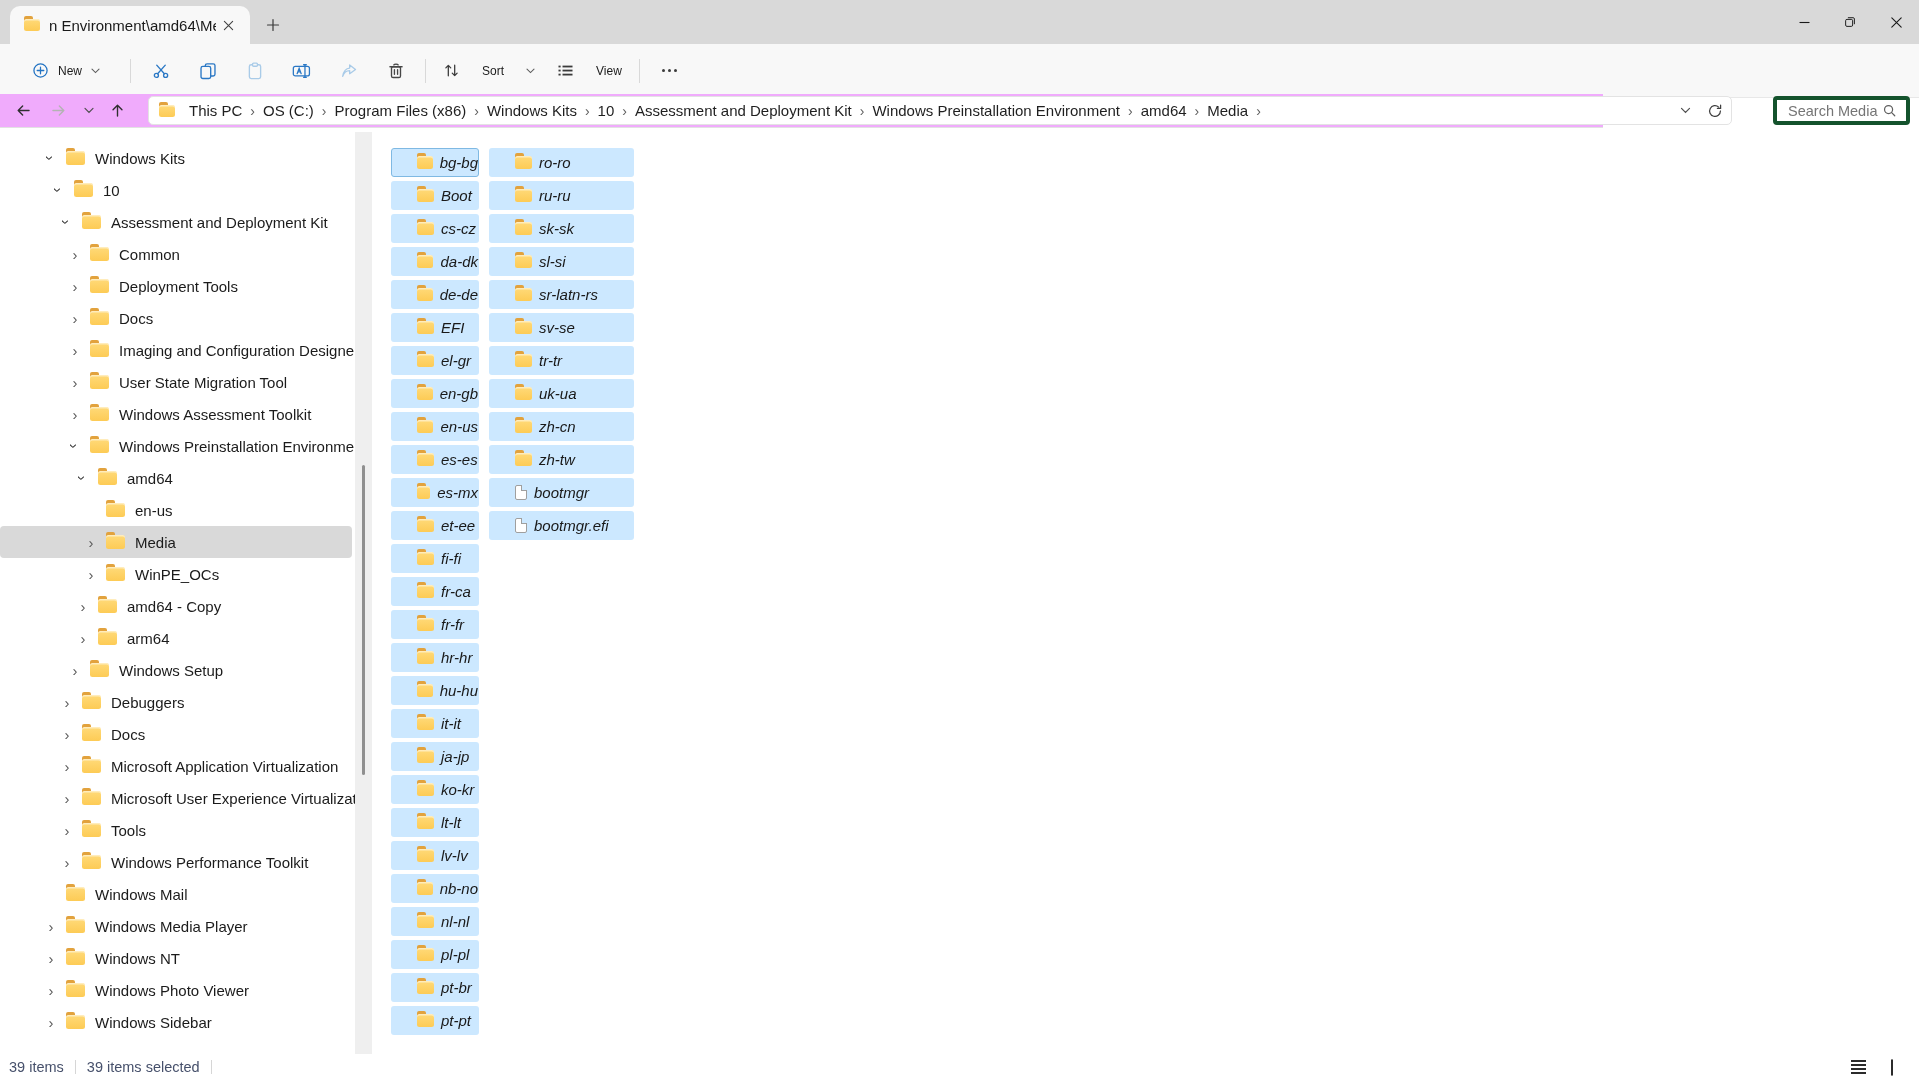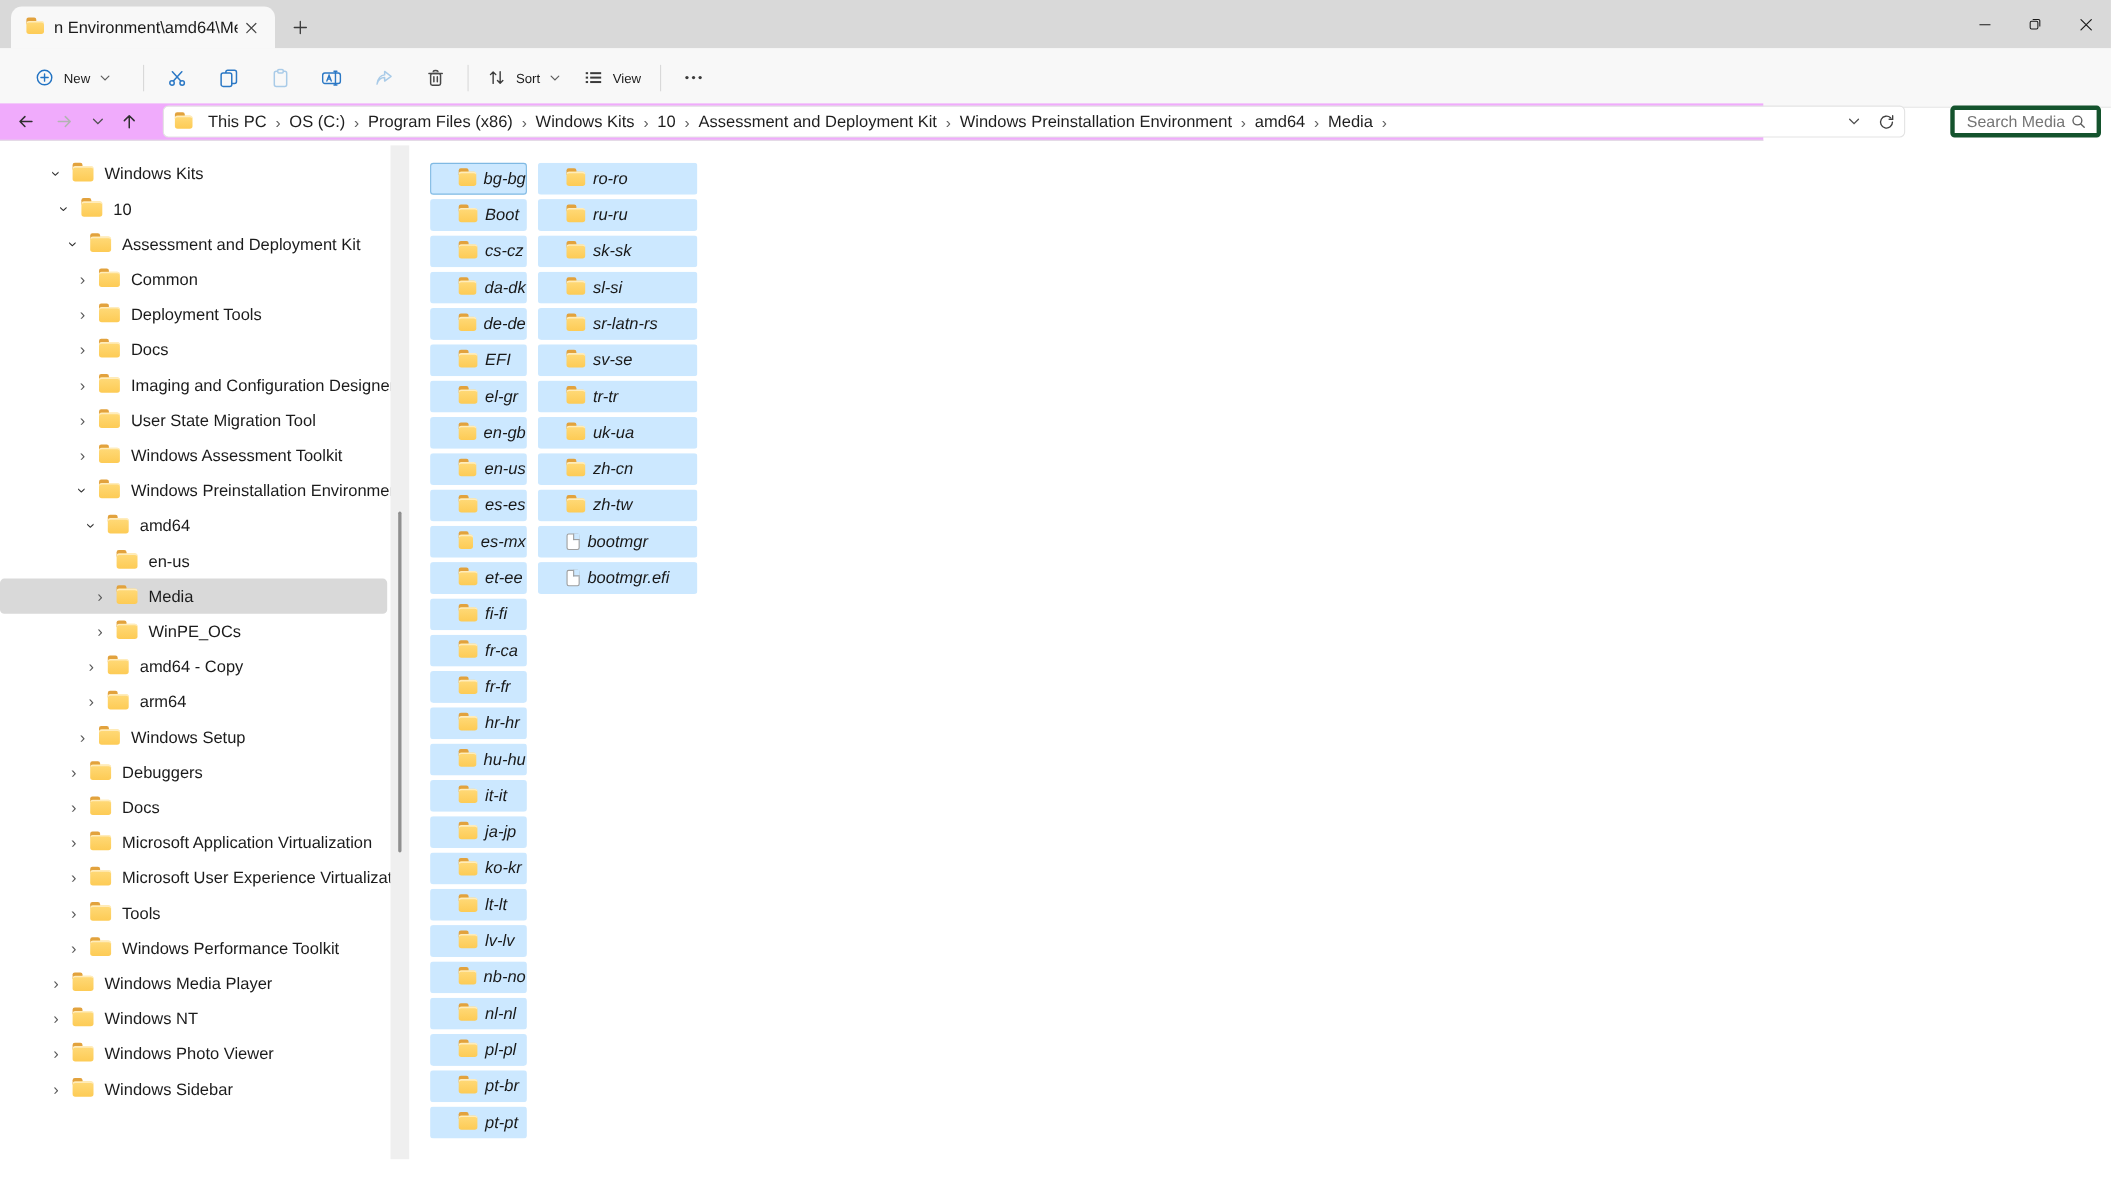--- a/index.html
+++ b/index.html
@@ -16,21 +16,21 @@
   .newtab { position:absolute; left:258px; top:10px; width:30px; height:30px; border:none; background:transparent; display:flex; align-items:center; justify-content:center; border-radius:4px; }
   .wincontrols { position:absolute; right:0; top:0; height:44px; display:flex; }
   .wincontrols button { width:46px; height:44px; border:none; background:transparent; display:flex; align-items:center; justify-content:center; }
 
   
   .commandbar { position:absolute; left:0; top:44px; width:1919px; height:54px; background:#f8f8f8;
     border-bottom:1px solid #e8e8e8; display:flex; align-items:center; padding-left:20px; }
   .cmdbtn { border:none; background:transparent; height:38px; display:flex; align-items:center; justify-content:center; border-radius:5px; font-size:12px; color:#1b1b1b; }
   .cmd-new { padding:0 12px; gap:9px; margin-right:12px; }
   .iconbtn { width:47px; }
-  .labelbtn { padding:0 11px; gap:9px;text-align:center; }
+  .labelbtn { padding:0 11px; gap:22px;text-align:center; }
   .vdiv { width:1px; height:24px; background:#d9d9d9; margin:0 6px; }
   .dots { display:flex; gap:3px; }
   .dots i { width:3px; height:3px; border-radius:50%; background:#3b3b3b; }
 
   
   .addressrow { position:absolute; left:0; top:94px; width:1603px; height:34px; background:#f0abfc;
     border-bottom:1px solid #e2e2e2; }
   .navbtn { position:absolute; top:1px; width:30px; height:30px; border:none; background:transparent; display:flex; align-items:center; justify-content:center; border-radius:4px; }
   .addressbox { position:absolute; left:148px; top:2px; width:1584px; height:29px; background:#fff;
     border:1px solid #e3e3e3; border-radius:5px; display:flex; align-items:center; padding:0 8px 0 10px; }
@@ -393,20 +393,25 @@
           <span class="chev collapsed">›</span>
           <span class="fico"></span>
           <span class="tree-label">Tools</span>
         </div>
         <div class="tree-row" style="padding-left: 60px;">
           <span class="chev collapsed">›</span>
           <span class="fico"></span>
           <span class="tree-label">Windows Performance Toolkit</span>
         </div>
         <div class="tree-row" style="padding-left: 44px;">
+          <span class="chev none"></span>
+          <span class="fico"></span>
+          <span class="tree-label">Windows Mail</span>
+        </div>
+        <div class="tree-row" style="padding-left: 44px;">
           <span class="chev collapsed">›</span>
           <span class="fico"></span>
           <span class="tree-label">Windows Media Player</span>
         </div>
         <div class="tree-row" style="padding-left: 44px;">
           <span class="chev collapsed">›</span>
           <span class="fico"></span>
           <span class="tree-label">Windows NT</span>
         </div>
         <div class="tree-row" style="padding-left: 44px;">
@@ -580,14 +585,33 @@
             <span class="tile-label">bootmgr</span>
           </div>
           <div class="tile">
             <span class="file-ico"></span>
             <span class="tile-label">bootmgr.efi</span>
           </div>
         </div>
     </div>
   </div>
 
+  <div class="statusbar">
+    <span>39 items</span>
+    <span class="sdiv"></span>
+    <span>39 items selected</span>
+    <span class="sdiv"></span>
+    <div class="view-toggles">
+      <button class="vt">
+        <span class="ico-lines">
+            <i></i>
+            <i></i>
+            <i></i>
+            <i></i>
+          </span>
+      </button>
+      <button class="vt">
+        <span class="ico-thumb"><span class="box"></span><span class="bar"></span></span>
+      </button>
+    </div>
+  </div>
 
 </div>
 
 </body></html>

